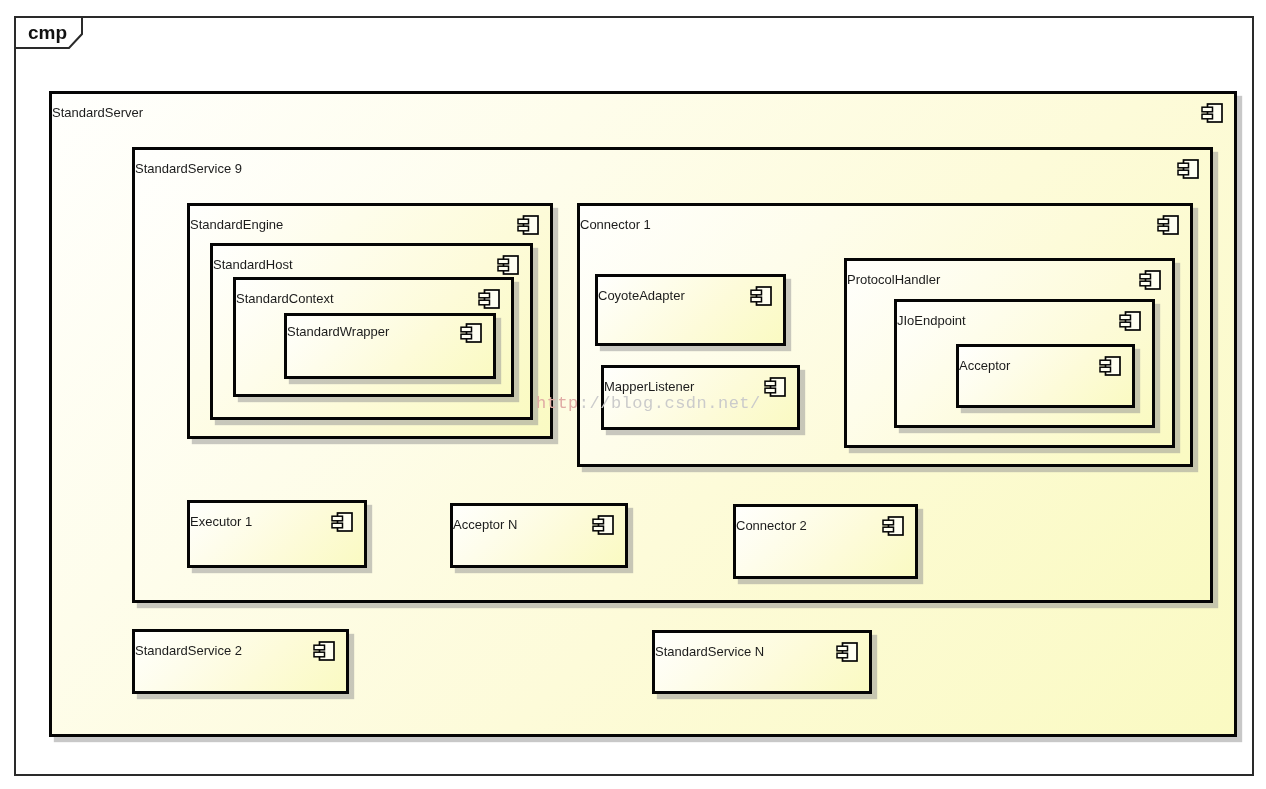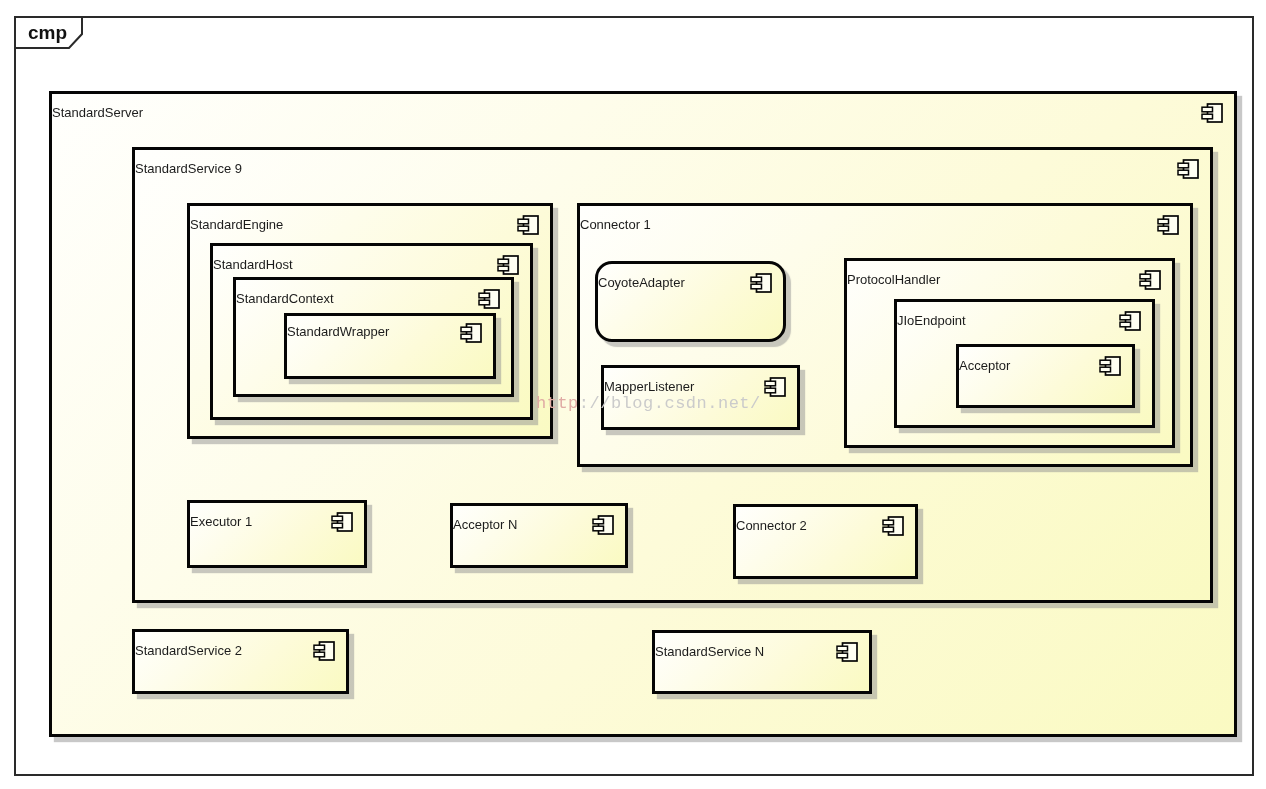--- a/index.html
+++ b/index.html
@@ -90,21 +90,21 @@
   </div>
 
   <div class="box" style="left:577px;top:203px;width:616px;height:264px;">
     <div class="box-label">Connector 1</div>
     <span class="cmp-icon"><svg width="22" height="20" viewBox="0 0 22 20">
           <rect x="6.5" y="1" width="14.5" height="18" fill="#fffff2" stroke="#050505" stroke-width="1.7"></rect>
           <rect x="1" y="4.2" width="10.5" height="4.6" fill="#fffff2" stroke="#050505" stroke-width="1.5"></rect>
           <rect x="1" y="11.2" width="10.5" height="4.6" fill="#fffff2" stroke="#050505" stroke-width="1.5"></rect>
         </svg></span>
   </div>
-  <div class="box" style="left:595px;top:261px;width:191px;height:81px;border-radius:17px;">
+  <div class="box" style="left:595px;top:274px;width:191px;height:72px;">
     <div class="box-label">CoyoteAdapter</div>
     <span class="cmp-icon"><svg width="22" height="20" viewBox="0 0 22 20">
           <rect x="6.5" y="1" width="14.5" height="18" fill="#fffff2" stroke="#050505" stroke-width="1.7"></rect>
           <rect x="1" y="4.2" width="10.5" height="4.6" fill="#fffff2" stroke="#050505" stroke-width="1.5"></rect>
           <rect x="1" y="11.2" width="10.5" height="4.6" fill="#fffff2" stroke="#050505" stroke-width="1.5"></rect>
         </svg></span>
   </div>
   <div class="box" style="left:601px;top:365px;width:199px;height:65px;">
     <div class="box-label">MapperListener</div>
     <span class="cmp-icon"><svg width="22" height="20" viewBox="0 0 22 20">

